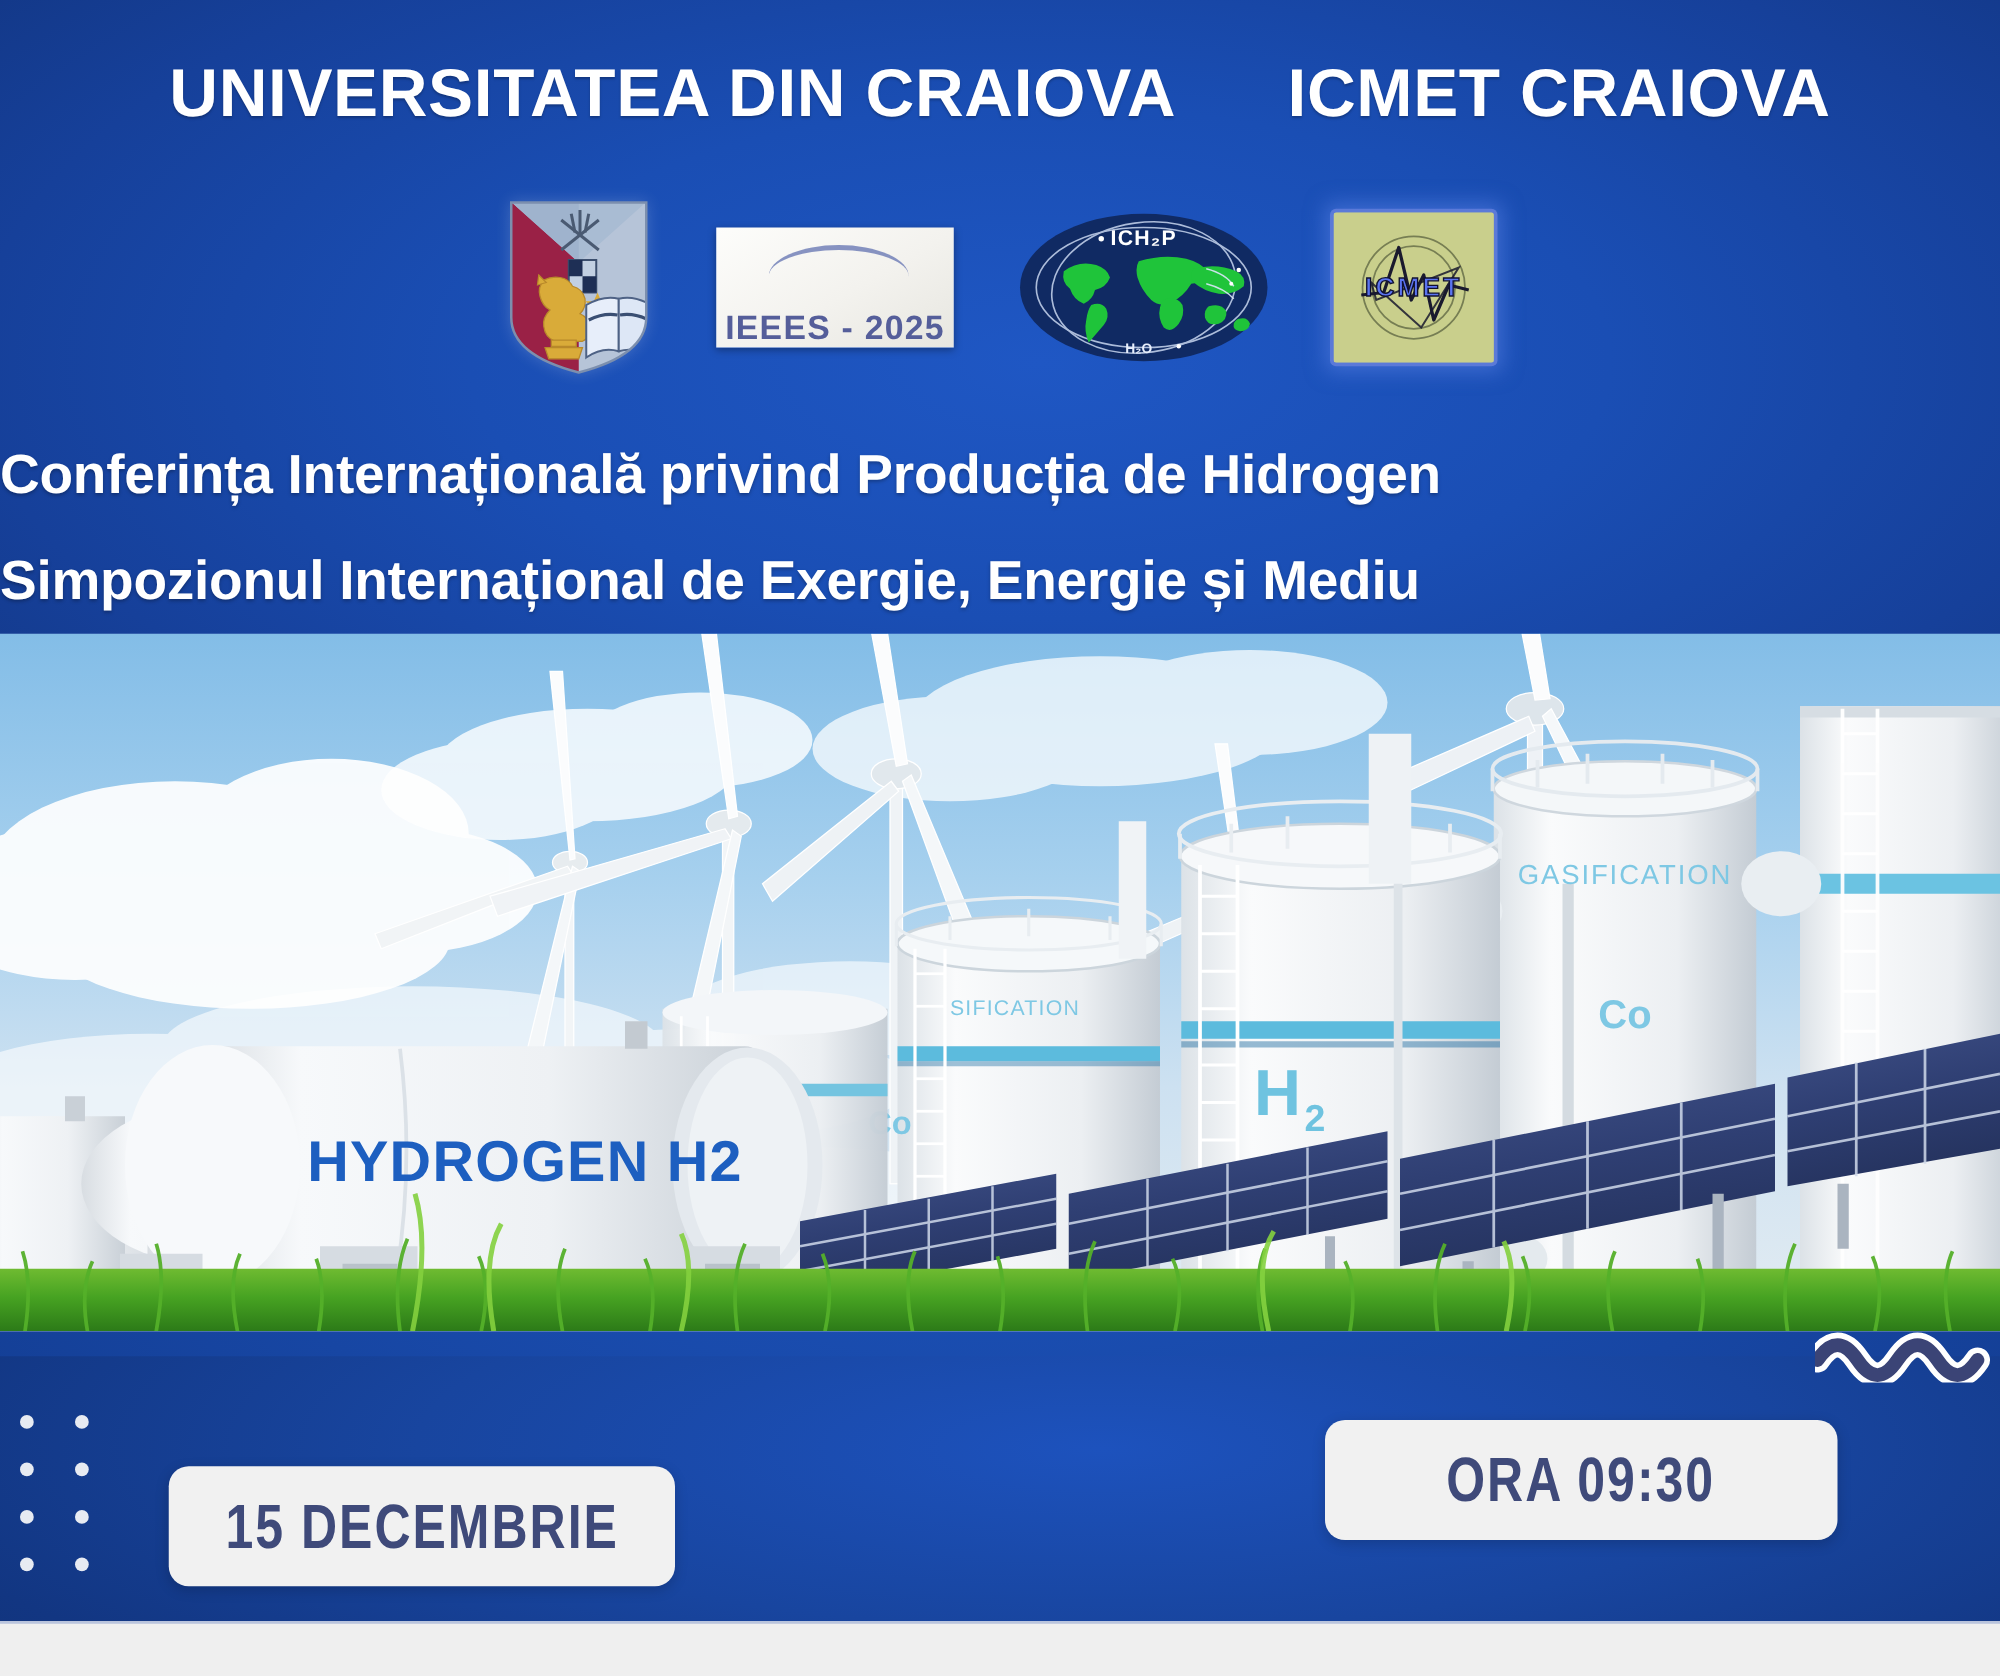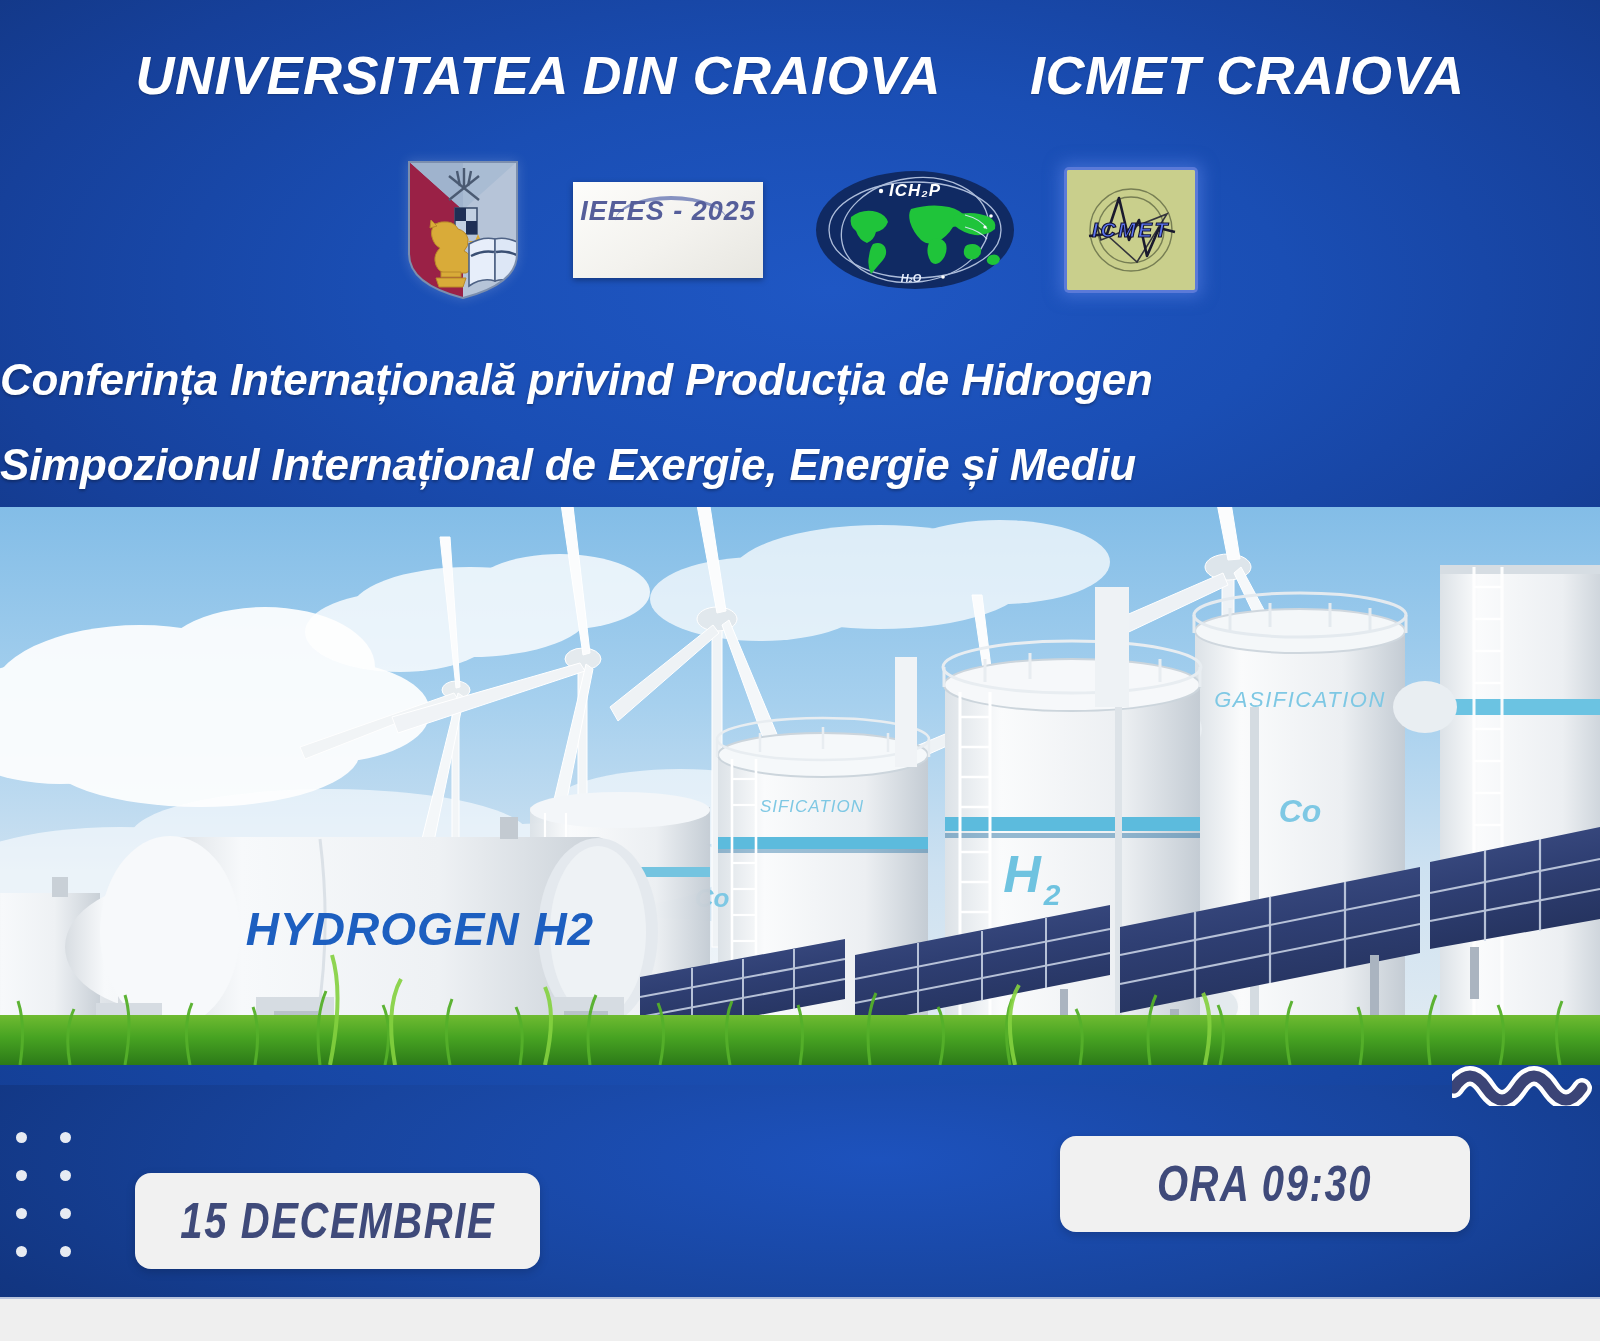--- a/index.html
+++ b/index.html
@@ -7,21 +7,20 @@
     width:1600px;height:1341px;
     background:#efefef;
     font-family:"Liberation Sans", sans-serif;
     overflow:hidden;
   }
   .poster{
     position:absolute;left:0;top:0;width:1600px;height:1314px;
     overflow:hidden;
     background:
       radial-gradient(ellipse 110% 120% at 50% 42%, #1f57c2 0%, #1a4db0 32%, #143f96 58%, #0f3278 82%, #0c2a66 100%);
-    font-style: italic;
   }
 
   
   .topband{
     position:absolute;left:0;top:0;width:1600px;height:527px;
     background:
       radial-gradient(ellipse 95% 130% at 52% 55%, #1f57c4 0%, #1a4eb4 30%, #16409a 56%, #11337c 80%, #0d2a67 100%);
   }
   .org-line{
     position:absolute;left:0;top:44px;width:1600px;
@@ -46,21 +45,21 @@
     position:relative;width:116px;height:144px;
     filter:drop-shadow(0 0 6px rgba(255,255,255,.18));
   }
   .crest svg{display:block;width:116px;height:144px;}
 
   
   .ieees{
     position:relative;width:190px;height:96px;
     background:linear-gradient(150deg,#fdfdfb 0%,#f3f2ee 55%,#e7e6e0 100%);
     box-shadow:0 2px 6px rgba(0,0,0,.35);
-    display:flex;align-items:flex-start;justify-content:center;
+    display:flex;align-items:flex-end;justify-content:center;
     overflow:hidden;
   }
   .ieees .swoosh{
     position:absolute;left:42px;top:14px;width:112px;height:26px;
     border-top:4px solid #6b7ab5;
     border-radius:60% 60% 0 0/100% 100% 0 0;
     opacity:.8;
   }
   .ieees .ieees-txt{
     position:relative;margin-top:14px;

